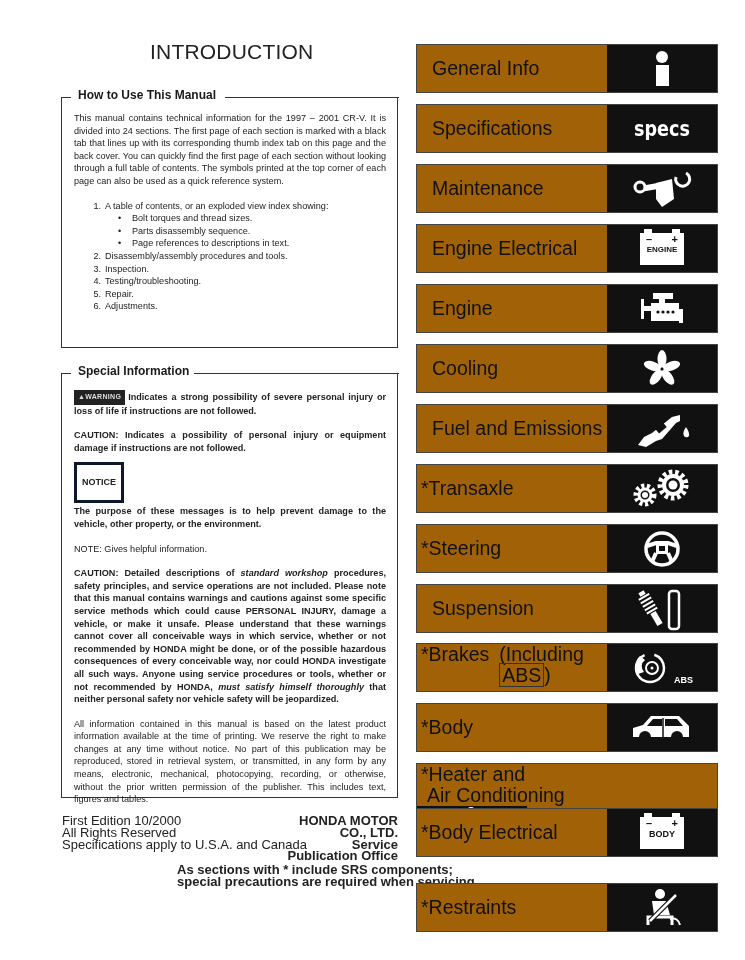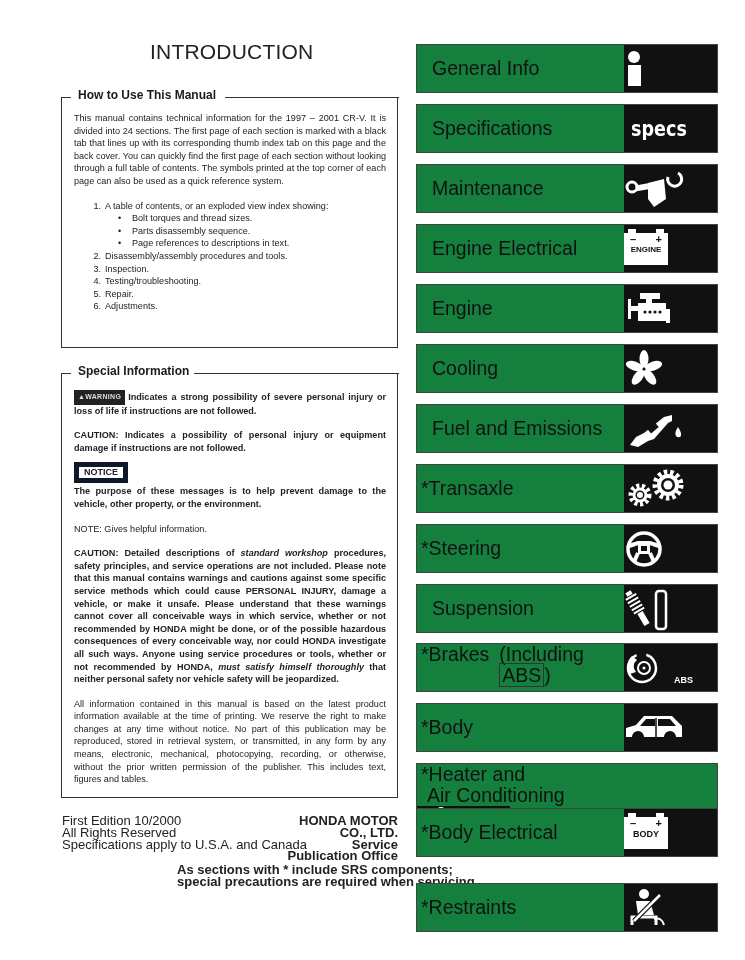--- a/index.html
+++ b/index.html
@@ -10,27 +10,27 @@
   .box-legend { position:absolute; left:12px; top:-9px; background:#fff; padding:0 4px; font-size:12px; font-weight:bold; color:#1a1a1a; }
   .box-body { position:absolute; left:12px; right:11px; font-size:9.1px; line-height:12.6px; color:#222; }
   .p { margin:0; text-align:justify; }
   .bold { font-weight:bold; }
   .list { margin:12px; padding:0; list-style:none; }
   .list li { position:relative; }
   .num { display:inline-block; width:15px; text-align:right; margin-right:4px; }
   .sub { padding-left:46px; position:relative; }
   .sub::before { content:"•"; position:absolute; left:32px; }
   .warn-badge { display:inline-block; background:#222; color:#ddd; font-size:7px; padding:1px 4px; letter-spacing:0.3px; vertical-align:1px; margin-right:3px; }
-  .notice-badge { display:inline-block; border:5px solid #0f172a; padding:0 5px; font-size:9px; font-weight:bold; line-height:11px; }
+  .notice-badge { display:inline-block; border:3px solid #0f172a; padding:12px 5px; font-size:9px; font-weight:bold; line-height:11px; }
   .footer { position:absolute; font-size:13px; line-height:11.8px; color:#222; }
 
-  .tab { position:absolute; left:416px; width:302px; height:49px; border:1.5px solid #444; box-sizing:border-box; display:flex; background:#15803d; }
+  .tab { position:absolute; left:416px; width:302px; height:49px; border:1.5px solid #444; box-sizing:border-box; display:flex; background:#a16207; }
   .tab-label { flex:1; display:flex; align-items:center; padding-left:15px; font-size:19.5px; color:#111; line-height:21px; }
   .tab-label.star { padding-left:4px; }
-  .tab-icon { width:93px; background:#111; display:flex; align-items:center; justify-content:flex-start; color:#fff; }
+  .tab-icon { width:110px; background:#111; display:flex; align-items:center; justify-content:center; color:#fff; }
   .abs-box { border:1px solid #333; padding:0 2px; }
   svg { display:block; }
 </style>
 </head>
 <body>
 
 <div class="title">INTRODUCTION</div>
 
 <div class="box" style="top:97px; height:251px;">
   <div class="box-top" style="left:-1.5px; width:10px;"></div>

